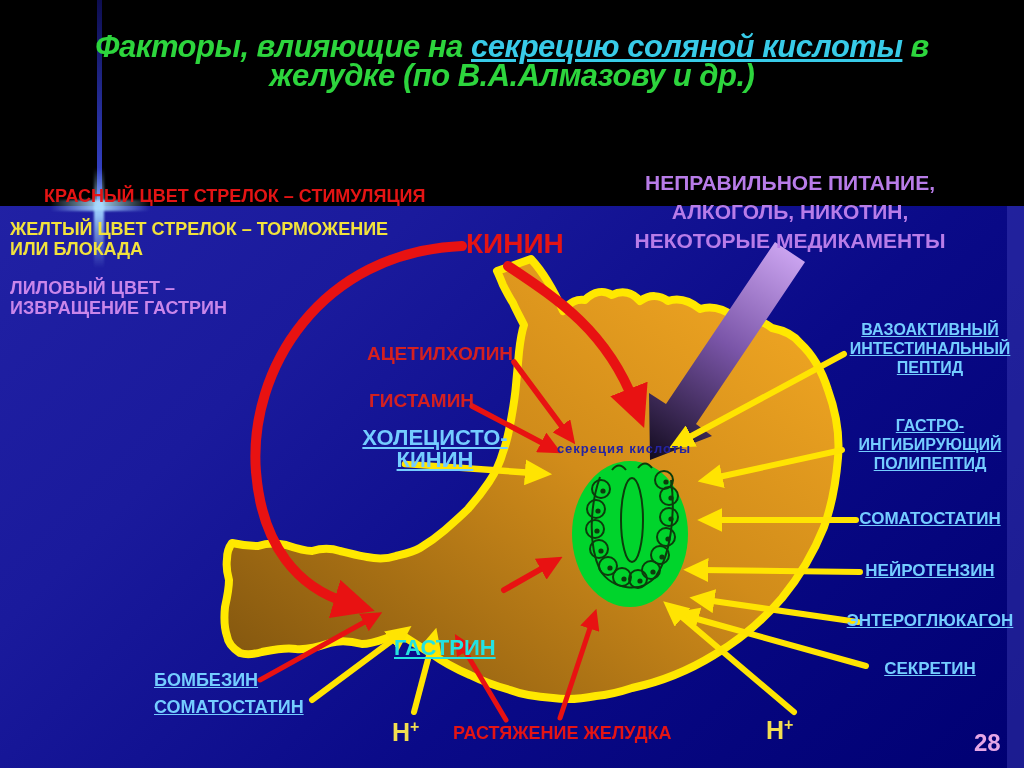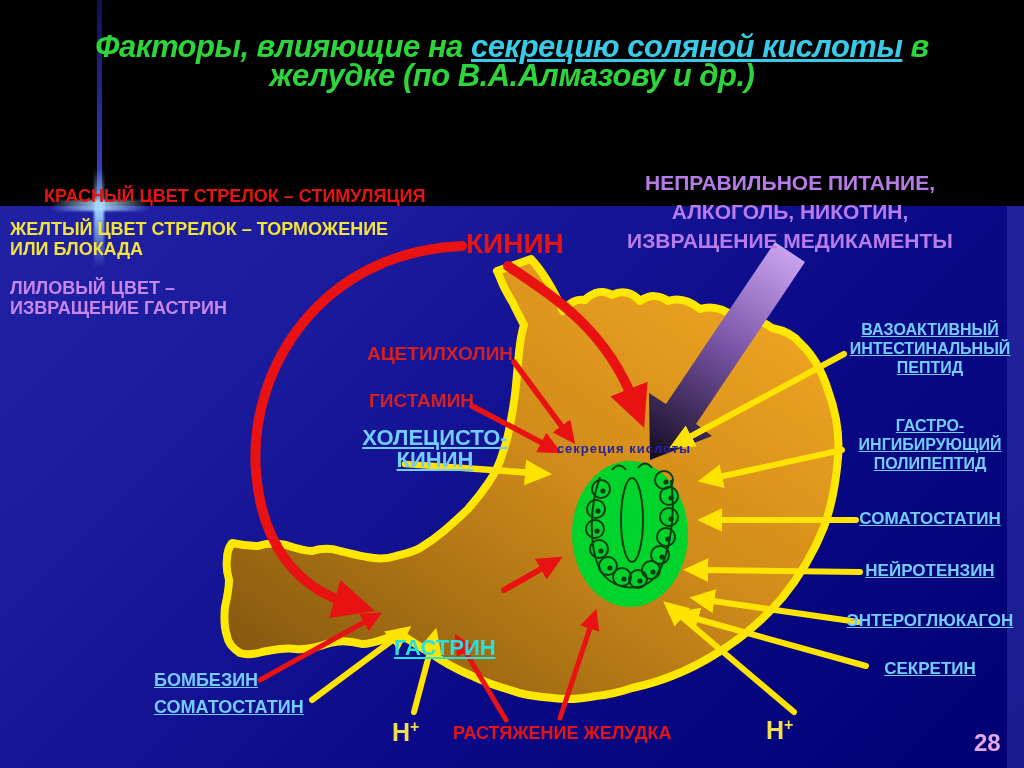--- a/index.html
+++ b/index.html
@@ -151,21 +151,21 @@
 
   <div class="lbl red-t" style="left:10px;top:187px;font-size:18px;margin-left:34px;">КРАСНЫЙ ЦВЕТ СТРЕЛОК – СТИМУЛЯЦИЯ</div>
   <div class="lbl yellow-t" style="left:10px;top:220px;font-size:18px;">ЖЕЛТЫЙ ЦВЕТ СТРЕЛОК – ТОРМОЖЕНИЕ</div>
   <div class="lbl yellow-t" style="left:10px;top:240px;font-size:18px;">ИЛИ БЛОКАДА</div>
   <div class="lbl lilac-t" style="left:10px;top:279px;font-size:18px;">ЛИЛОВЫЙ ЦВЕТ –</div>
   <div class="lbl lilac-t" style="left:10px;top:299px;font-size:18px;">ИЗВРАЩЕНИЕ ГАСТРИН</div>
 
   <div class="lbl purp-t center-txt" style="left:570px;top:144px;width:440px;font-size:21px;line-height:29px;margin-top:24px;">
     <div>НЕПРАВИЛЬНОЕ ПИТАНИЕ,</div>
     <div>АЛКОГОЛЬ, НИКОТИН,</div>
-    <div>ИЗВРАЩЕНИЕ МЕДИКАМЕНТЫ</div>
+    <div>НЕКОТОРЫЕ МЕДИКАМЕНТЫ</div>
   </div>
 
   <div class="lbl red-t" style="left:466px;top:229px;font-size:28px;">КИНИН</div>
   <div class="lbl red-t" style="left:367px;top:344px;font-size:19px;color:#d42020;">АЦЕТИЛХОЛИН</div>
   <div class="lbl red-t" style="left:369px;top:391px;font-size:19px;color:#d42020;">ГИСТАМИН</div>
   <div class="lbl cyan-u center-txt" style="left:355px;top:427px;width:160px;font-size:22px;line-height:22px;">
     <div>ХОЛЕЦИСТО-</div>
     <div>КИНИН</div>
   </div>
   <div class="lbl cyan-br" style="left:394px;top:596px;font-size:22px;">ГАСТРИН</div>

